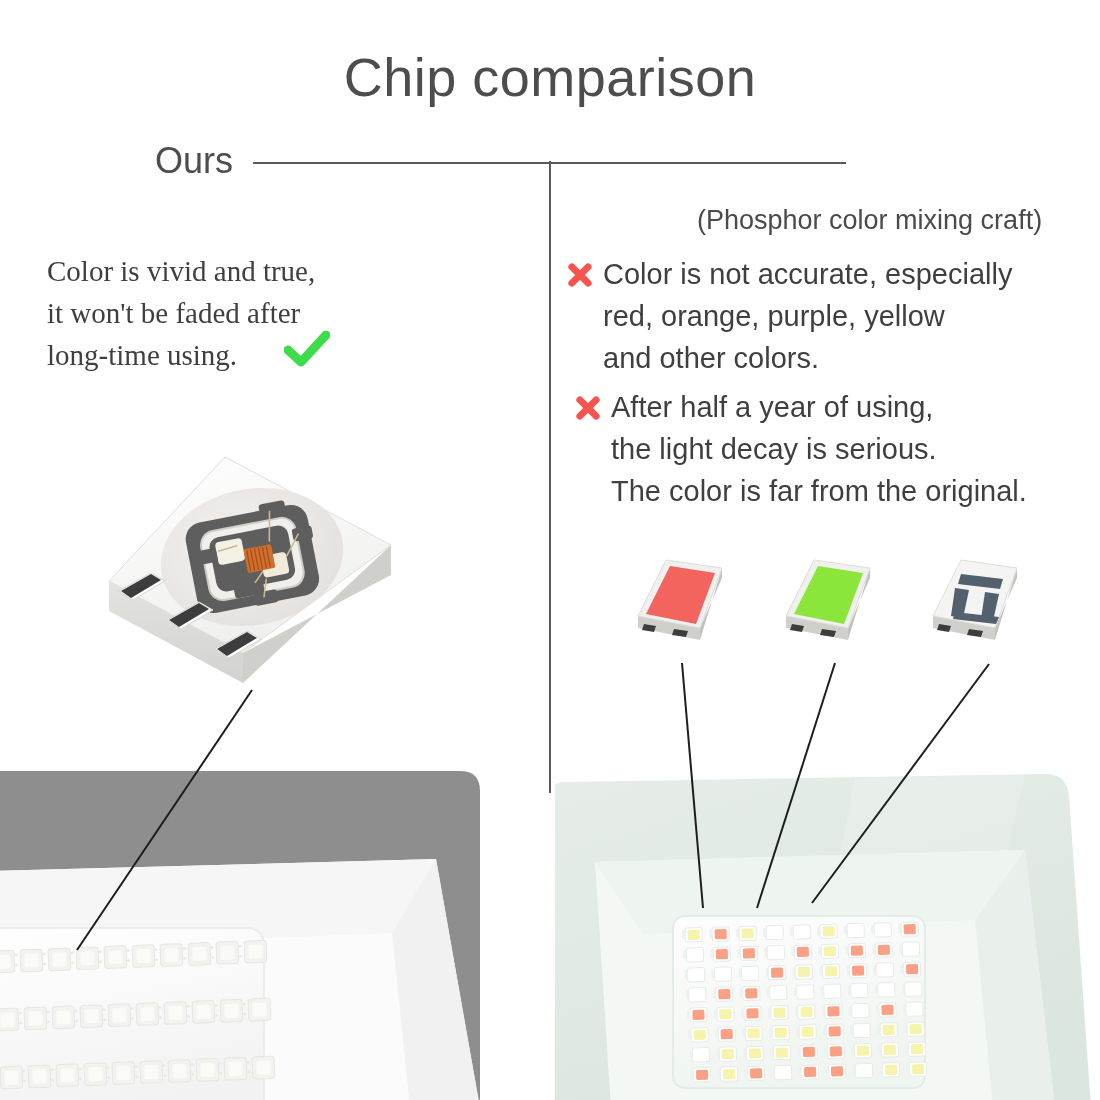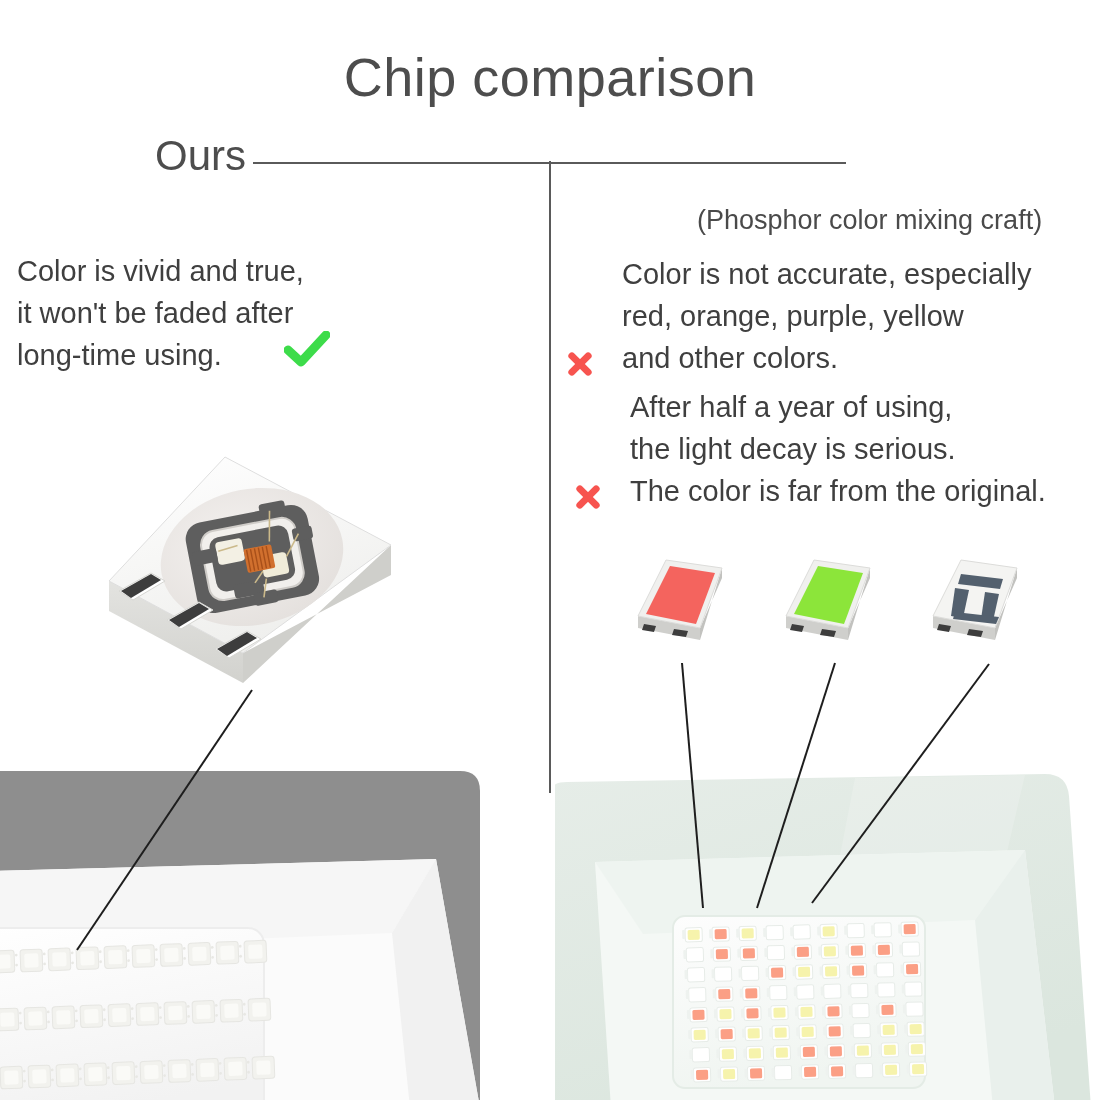--- a/index.html
+++ b/index.html
@@ -29,49 +29,49 @@
     border-top:2px solid #5a5a5a;
   }
   .hrule.left{left:253px;width:297px;}
   .hrule.right{left:550px;width:296px;}
   .vdivider{
     position:absolute;left:549px;top:161px;width:0;height:632px;
     border-left:2px solid #5a5a5a;
   }
 
   .col-head{
-    position:absolute;top:132px;
-    font-size:42px;color:#4d4d4d;font-weight:400;
+    position:absolute;top:140px;
+    font-size:36px;color:#4d4d4d;font-weight:400;
   }
   .col-head.ours{left:155px;}
   .col-head.others{left:845px;}
 
   .sub-craft{
     position:absolute;
     font-size:27px;color:#4a4a4a;
     white-space:nowrap;
   }
   .sub-craft.left{left:33px;top:205px;}
   .sub-craft.right{left:697px;top:205px;}
 
   
   .body-text{
     position:absolute;
     font-size:29px;
     line-height:42px;
     color:#3f3f3f;
     white-space:pre-line;
   }
-  .left-body{left:17px;top:250px;}
+  .left-body{left:47px;top:250px;font-family:Liberation Serif, serif;}
 
   .bullet{
     position:absolute;
     display:flex;
-    align-items:flex-end;
-    gap:27px;
+    align-items:flex-start;
+    gap:8px;
   }
   .bullet .xmark{
     flex:0 0 auto;
     width:30px;height:30px;
     position:relative;
     margin-top:7px;
   }
   .bullet .xmark::before,.bullet .xmark::after{
     content:"";position:absolute;left:50%;top:50%;
     width:30px;height:7px;border-radius:3.5px;

